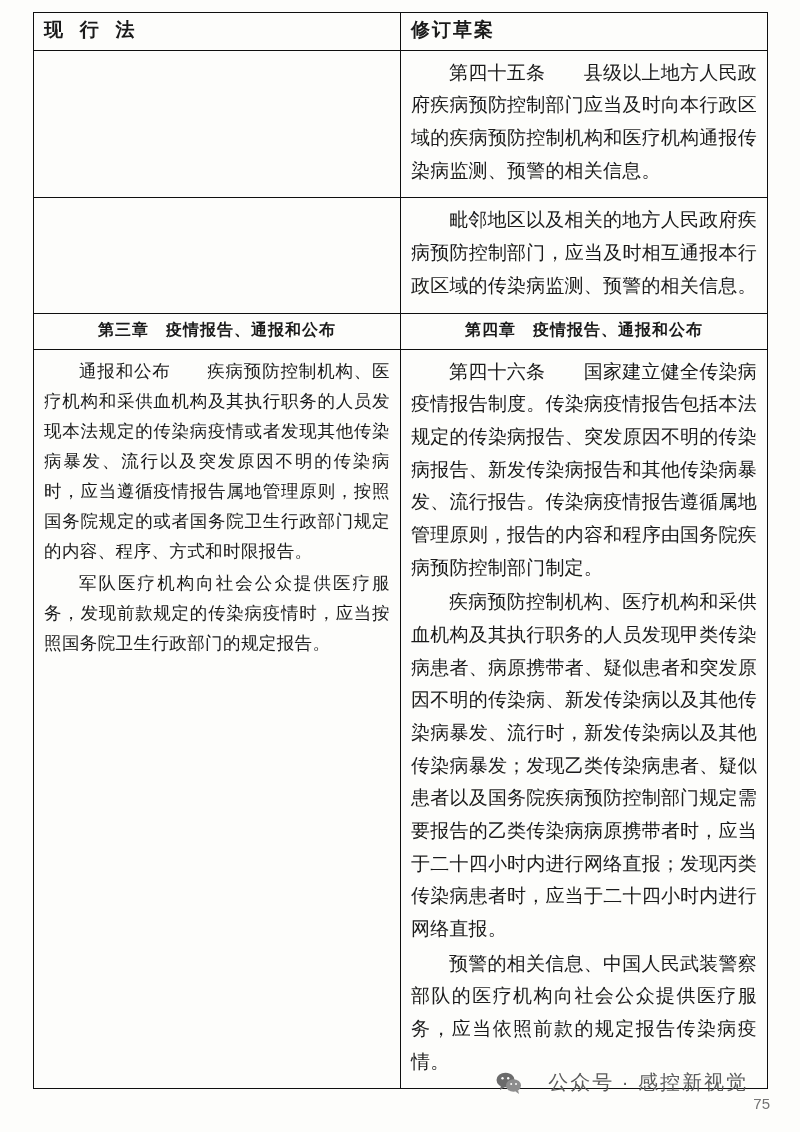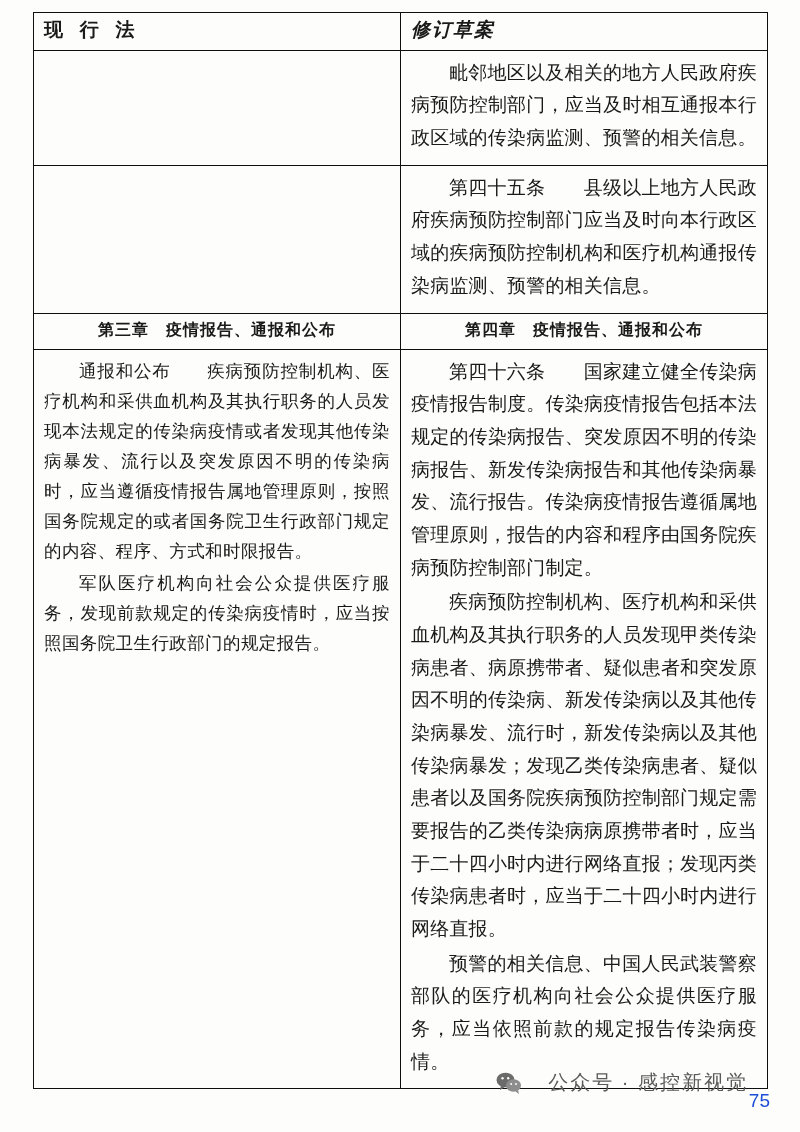--- a/index.html
+++ b/index.html
@@ -38,21 +38,21 @@
   .col-right { width: 367px; }
 
   .hdr-cell {
     text-align: left;
     font-size: 19px;
     font-weight: bold;
     letter-spacing: 6px;
     padding: 10px 0 12px 0;
     line-height: 1.2;
   }
-  .hdr-cell.plain { letter-spacing: 2px; font-style: italic; }
+  .hdr-cell.plain { letter-spacing: 2px; }
 
   .chapter-cell {
     text-align: center;
     font-weight: bold;
     font-size: 16px;
     padding: 9px 0 10px 0;
     letter-spacing: 1px;
     white-space: nowrap;
   }
 
@@ -101,22 +101,22 @@
   .wechat-icon {
     width: 26px;
     height: 22px;
     position: relative;
     display: inline-block;
   }
   .page-num {
     position: absolute;
     right: 30px;
     bottom: 6px;
-    font-size: 19px;
-    color: #1d4ed8;
+    font-size: 15px;
+    color: #737373;
     font-family: "Liberation Sans", sans-serif;
   }
   .empty-left { }
 </style>
 </head>
 <body>
 
 <div class="page">
 
   <table class="doc-table">
@@ -126,28 +126,28 @@
     </colgroup>
     <tbody>
       <tr>
         <td class="hdr-cell">现 行 法</td>
         <td class="hdr-cell plain">修订草案</td>
       </tr>
 
       <tr>
         <td class="body-cell left-body empty-left"></td>
         <td class="body-cell right-body">
-          <p>毗邻地区以及相关的地方人民政府疾病预防控制部门，应当及时相互通报本行政区域的传染病监测、预警的相关信息。</p>
+          <p>第四十五条　　县级以上地方人民政府疾病预防控制部门应当及时向本行政区域的疾病预防控制机构和医疗机构通报传染病监测、预警的相关信息。</p>
         </td>
       </tr>
 
       <tr>
         <td class="body-cell left-body empty-left"></td>
         <td class="body-cell right-body">
-          <p>第四十五条　　县级以上地方人民政府疾病预防控制部门应当及时向本行政区域的疾病预防控制机构和医疗机构通报传染病监测、预警的相关信息。</p>
+          <p>毗邻地区以及相关的地方人民政府疾病预防控制部门，应当及时相互通报本行政区域的传染病监测、预警的相关信息。</p>
         </td>
       </tr>
 
       <tr>
         <td class="chapter-cell">第三章　疫情报告、通报和公布</td>
         <td class="chapter-cell">第四章　疫情报告、通报和公布</td>
       </tr>
 
       <tr>
         <td class="body-cell left-body cell-pad-top">

